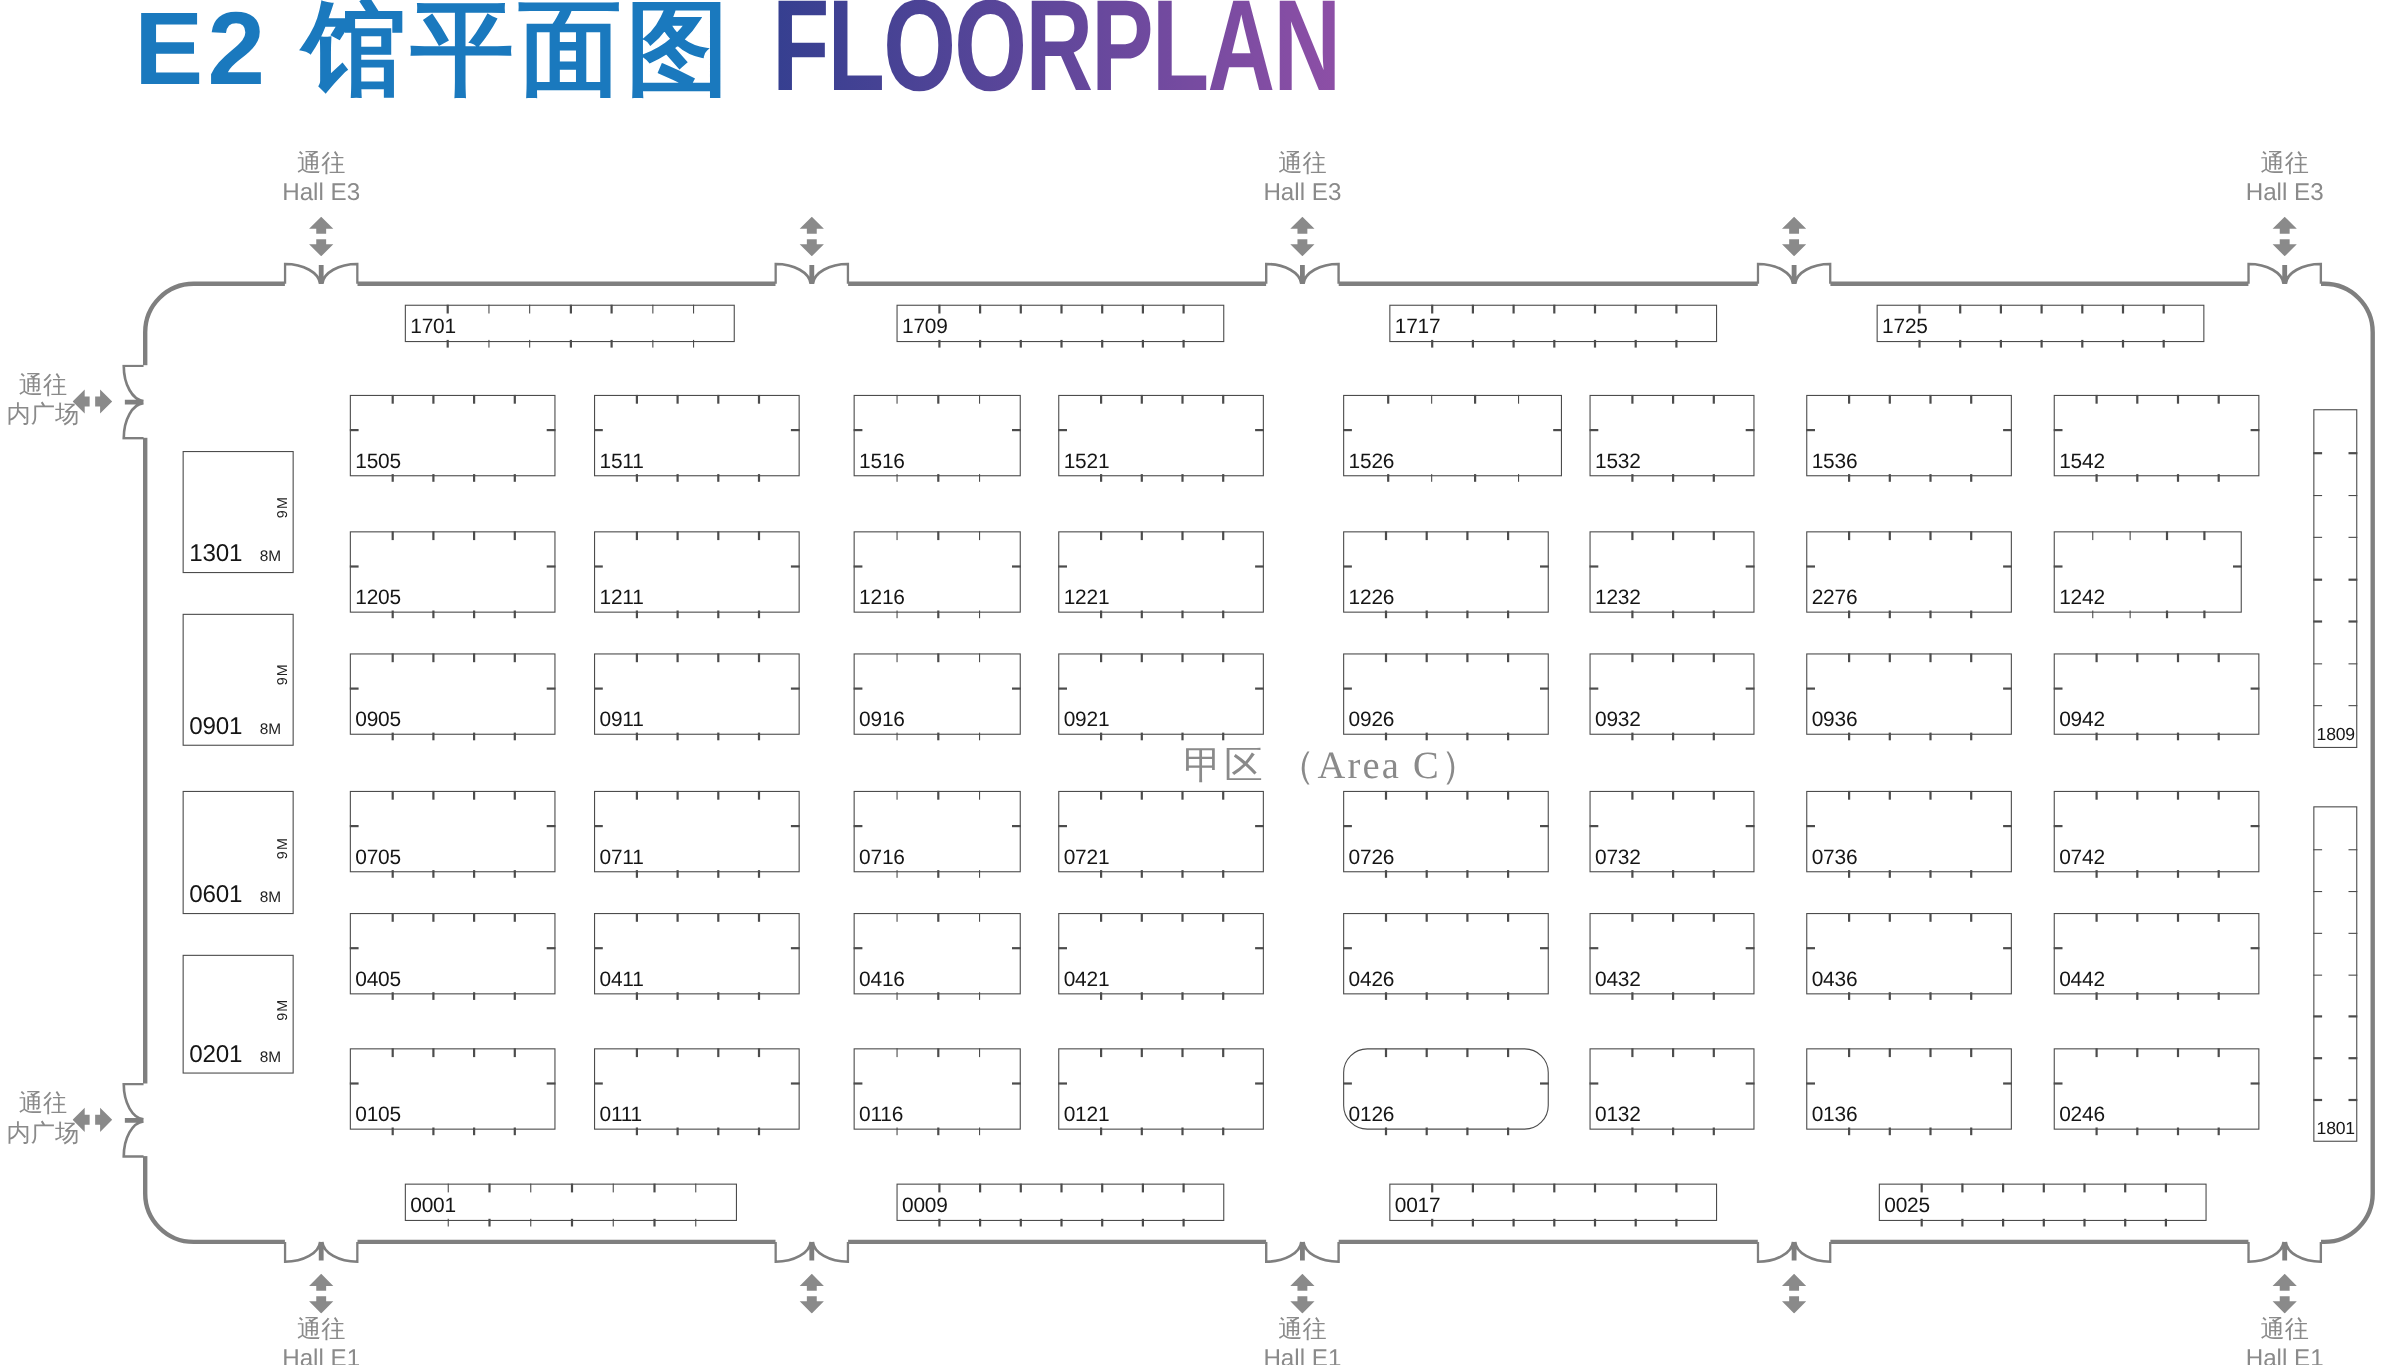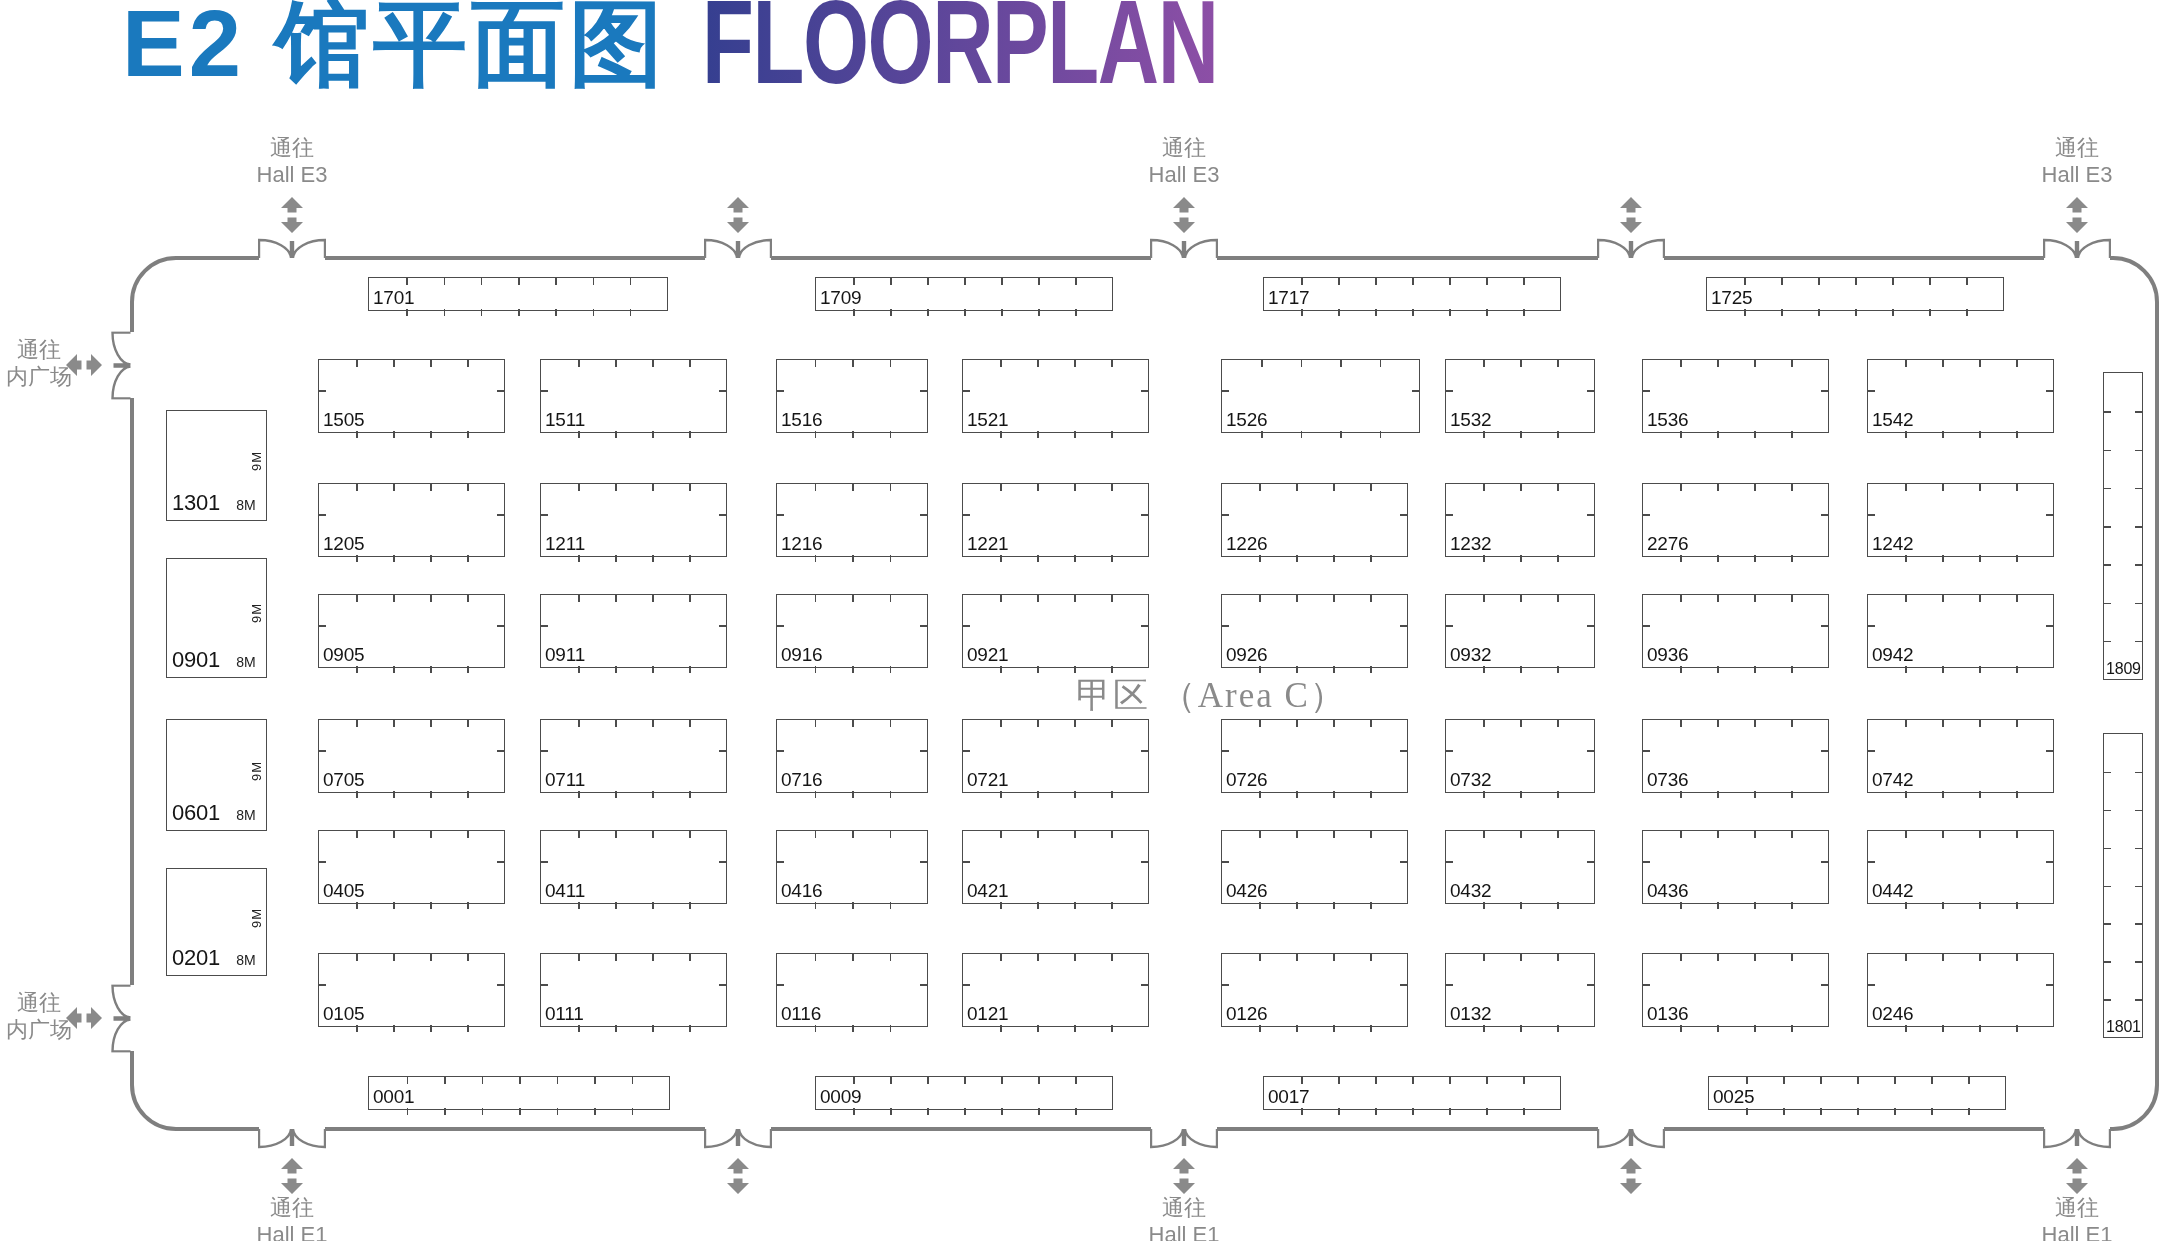--- a/index.html
+++ b/index.html
@@ -455,21 +455,21 @@
       <i class="tk tkt" style="left: 40%;"></i>
       <i class="tk tkt" style="left: 60%;"></i>
       <i class="tk tkt" style="left: 80%;"></i>
       <i class="tk tkb" style="left: 20%;"></i>
       <i class="tk tkb" style="left: 40%;"></i>
       <i class="tk tkb" style="left: 60%;"></i>
       <i class="tk tkb" style="left: 80%;"></i>
       <i class="tk tkl" style="top: 42%;"></i>
       <i class="tk tkr" style="top: 42%;"></i>
     </div>
-    <div class="booth" style="left: 1867px; top: 483px; width: 187px; height: 74px; position: absolute;">
+    <div class="booth" style="left: 1867px; top: 483px; width: 171px; height: 74px; position: absolute;">
       <div class="blrow">
         <span class="booth-label">1242</span>
       </div>
       <i class="tk tkt" style="left: 20%;"></i>
       <i class="tk tkt" style="left: 40%;"></i>
       <i class="tk tkt" style="left: 60%;"></i>
       <i class="tk tkt" style="left: 80%;"></i>
       <i class="tk tkb" style="left: 20%;"></i>
       <i class="tk tkb" style="left: 40%;"></i>
       <i class="tk tkb" style="left: 60%;"></i>
@@ -876,21 +876,21 @@
       <i class="tk tkt" style="left: 40%;"></i>
       <i class="tk tkt" style="left: 60%;"></i>
       <i class="tk tkt" style="left: 80%;"></i>
       <i class="tk tkb" style="left: 20%;"></i>
       <i class="tk tkb" style="left: 40%;"></i>
       <i class="tk tkb" style="left: 60%;"></i>
       <i class="tk tkb" style="left: 80%;"></i>
       <i class="tk tkl" style="top: 42%;"></i>
       <i class="tk tkr" style="top: 42%;"></i>
     </div>
-    <div class="booth" style="left: 1221px; top: 953px; width: 187px; height: 74px; position: absolute;">
+    <div class="booth" style="left: 1221px; top: 953px; width: 187px; height: 74px; position: absolute; border-radius: 22px;">
       <div class="blrow">
         <span class="booth-label">0126</span>
       </div>
       <i class="tk tkt" style="left: 20%;"></i>
       <i class="tk tkt" style="left: 40%;"></i>
       <i class="tk tkt" style="left: 60%;"></i>
       <i class="tk tkt" style="left: 80%;"></i>
       <i class="tk tkb" style="left: 20%;"></i>
       <i class="tk tkb" style="left: 40%;"></i>
       <i class="tk tkb" style="left: 60%;"></i>

